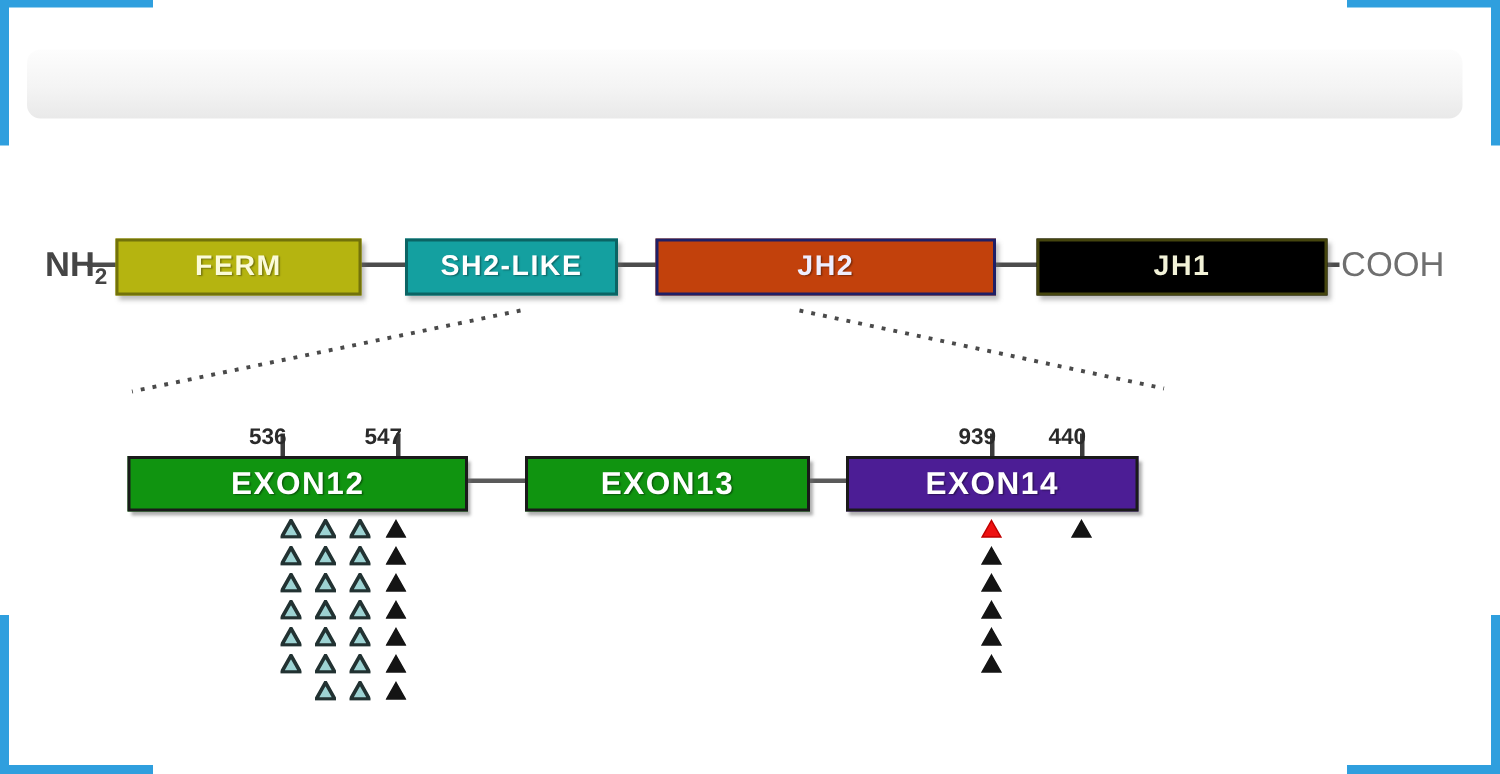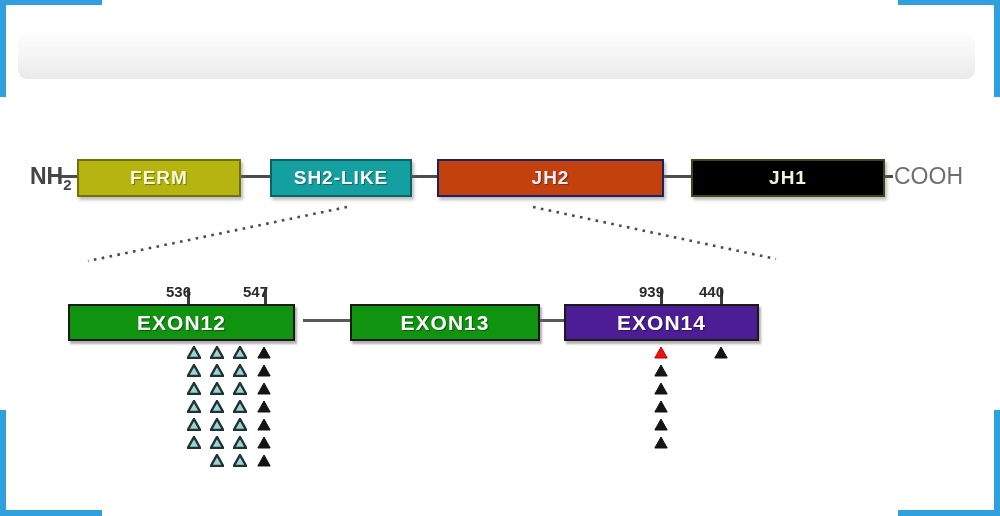--- a/index.html
+++ b/index.html
@@ -78,21 +78,21 @@
     </div>
   <div>
       <svg class="guides" width="1000" height="516">
         <line x1="347" y1="207" x2="88" y2="261" stroke="#4a4a4a" stroke-width="2.6" stroke-dasharray="2.6 5.4"></line>
         <line x1="533" y1="207" x2="776" y2="259" stroke="#4a4a4a" stroke-width="2.6" stroke-dasharray="2.6 5.4"></line>
       </svg>
     </div>
   <div>
       <div class="econn" style="left:303px;width:47px"></div>
       <div class="econn" style="left:540px;width:45px"></div>
-      <div class="exon" style="left:68px;width:227px;background:#109410">EXON12</div>
+      <div class="exon" style="left:85px;width:227px;background:#109410">EXON12</div>
       <div class="exon" style="left:350px;width:190px;background:#109410">EXON13</div>
       <div class="exon" style="left:564px;width:195px;background:#4c1d95">EXON14</div>
     </div>
   <div>
       <div class="ptick" style="left:187px"></div>
       <div class="plabel" style="left:188px">536</div>
       <div class="ptick" style="left:264px"></div>
       <div class="plabel" style="left:265px">547</div>
       <div class="ptick" style="left:660px"></div>
       <div class="plabel" style="left:661px">939</div>

